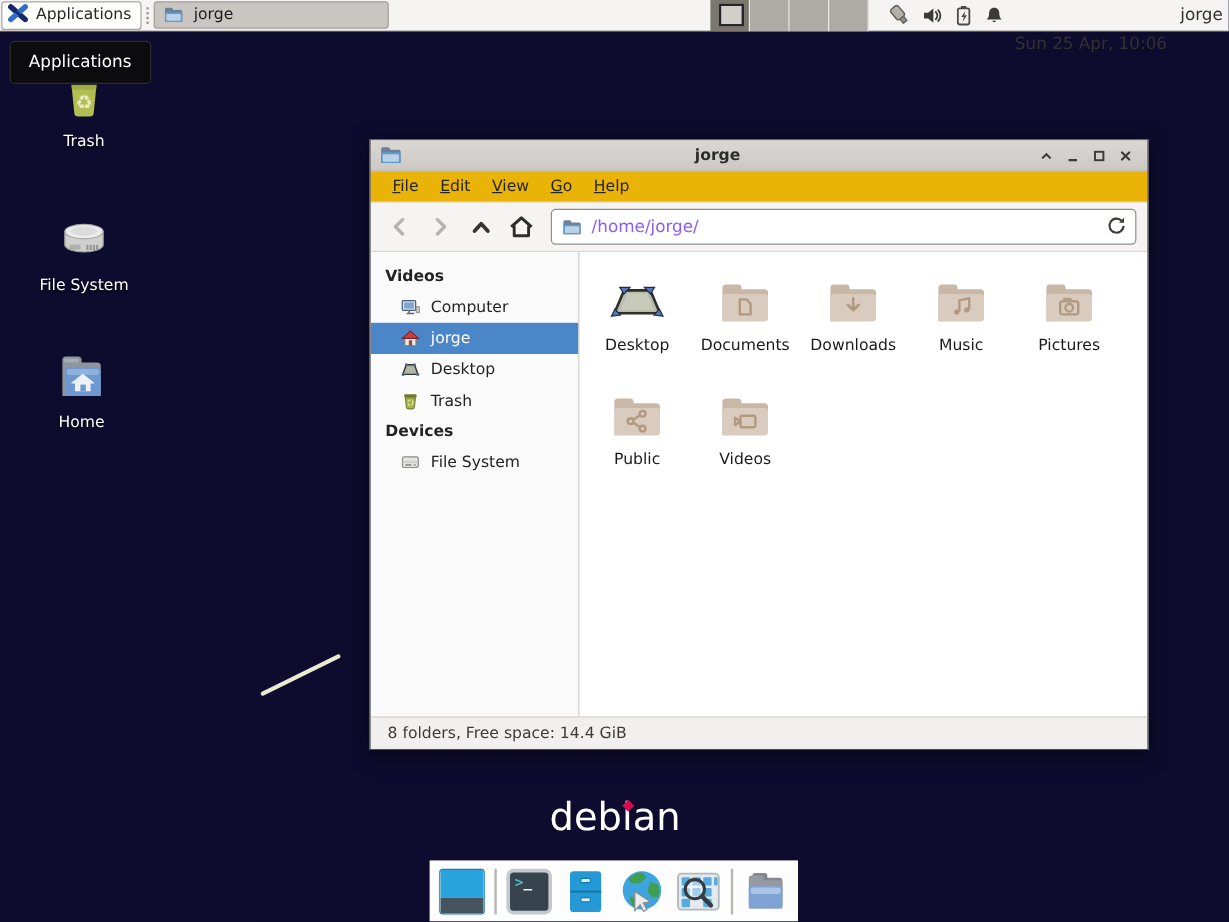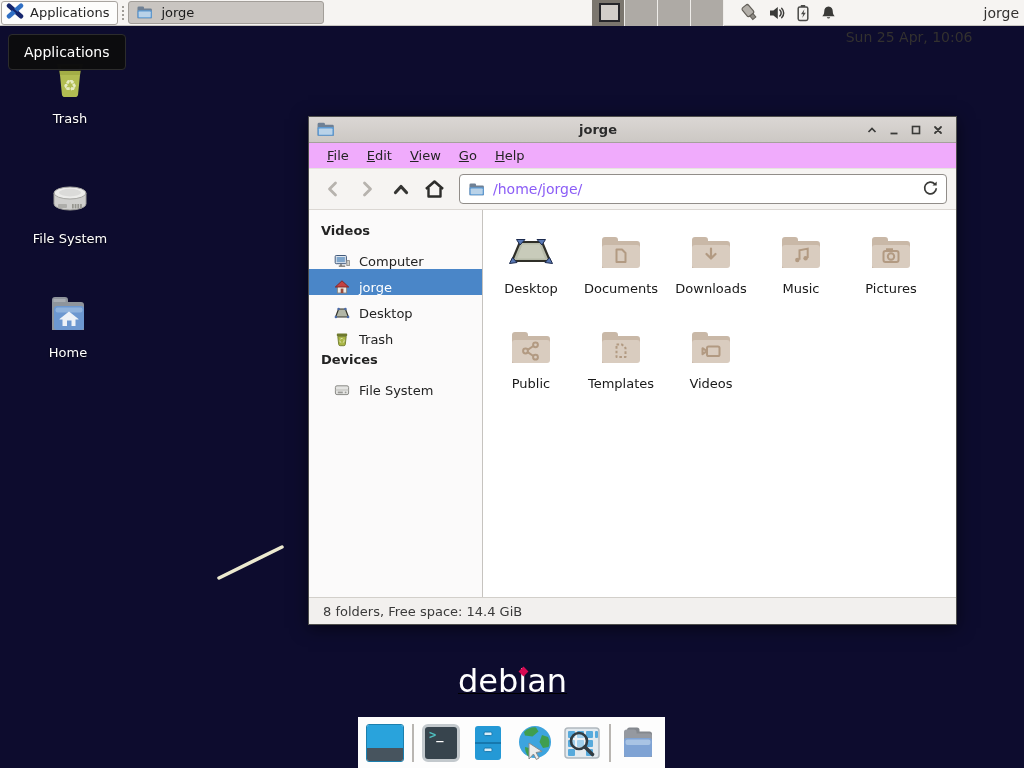--- a/index.html
+++ b/index.html
@@ -65,55 +65,55 @@
     box-shadow:0 3px 16px rgba(0,0,0,.55);
     display:flex; flex-direction:column;
   }
   .titlebar {
     height:26px; flex:0 0 26px; background:linear-gradient(#dbd7d4,#ccc8c4);
     border-bottom:1px solid #a5a19c; display:flex; align-items:center; padding:0 7px;
   }
   .titlebar .title { flex:1; text-align:center; font-size:13px; font-weight:bold; color:#2b2b2b; }
   .win-ctrl { width:22px; height:20px; display:flex; align-items:center; justify-content:center; }
   .menubar {
-    height:26px; flex:0 0 26px; background:#f0abfc; display:flex; align-items:center;
+    height:26px; flex:0 0 26px; background:#eab308; display:flex; align-items:center;
     padding-left:9px; border-bottom:1px solid #e6e3df;
   }
   .menu-item { display:inline-block; font-size:13px; color:#242424; padding:4px 9px; }
   .menu-item::first-letter { text-decoration:underline; }
   .toolbar {
     height:41px; flex:0 0 41px; background:#f6f4f2; border-bottom:1px solid #dbd7d3;
     display:flex; align-items:center; padding:0 9px; gap:5px;
   }
   .tb-btn { width:29px; height:29px; display:flex; align-items:center; justify-content:center; }
   .pathbar {
     flex:1; height:30px; background:#fff; border:1px solid #918d89; border-radius:4px;
     display:flex; align-items:center; padding:0 8px; gap:8px; margin-left:5px;
   }
   .path-text { flex:1; font-size:14px; color:#8b5cf6; }
   .win-body { flex:1; display:flex; min-height:0; }
   .sidebar {
     width:174px; flex:0 0 174px; background:#fbfafa; border-right:1px solid #c6c3bf;
     padding-top:8px; overflow:hidden;
   }
   .side-header { font-size:13px; font-weight:bold; color:#232323; padding:5px 0 5px 12px; }
-  .side-item { height:26px; display:flex; align-items:flex-end; gap:9px; padding-left:25px; font-size:13px; color:#232323; }
+  .side-item { height:26px; display:flex; align-items:center; gap:9px; padding-left:25px; font-size:13px; color:#232323; }
   .side-item svg { flex:0 0 16px; }
   .side-item.selected { background:#4a86c8; color:#fff; }
   .main { flex:1; background:#fff; padding:18px 0 0 3px; }
   .fgrid { display:grid; grid-template-columns:repeat(5,90px); grid-auto-rows:95px; }
   .fcell { display:flex; flex-direction:column; align-items:center; }
   .fcell .flabel { margin-top:5px; font-size:13px; color:#191919; }
   .statusbar {
     height:27px; flex:0 0 27px; background:#f2f0ee; border-top:1px solid #d2cfca;
     display:flex; align-items:center; padding-left:14px; font-size:13px; color:#3a3a3a;
   }
 
   
-  .debian { position:absolute; left:458px; top:662px; z-index:3;text-decoration:underline; }
+  .debian { position:absolute; left:458px; top:662px; z-index:3; }
   .debian .word { font-size:32px; color:#fff; letter-spacing:0; position:relative; }
   .debian .dot {
     position:absolute; width:7px; height:7px; background:#d70a53;
     transform:rotate(45deg); left:62px; top:6px;
   }
 
   
   .dock {
     position:absolute; left:358px; top:717px; width:307px; height:51px;
     background:#fdfdfd; display:flex; align-items:center; padding:0 7px; gap:7px; z-index:10;
@@ -452,27 +452,20 @@
             <g stroke="#b29a82" stroke-width="2" fill="none">
               <circle cx="18.5" cy="28" r="2.4"></circle>
                 <circle cx="28.5" cy="21.8" r="2.4"></circle>
                 <circle cx="28.5" cy="34.2" r="2.4"></circle>
               <path d="M20.7 26.8 L26.3 23 M20.7 29.2 L26.3 33"></path>
             </g>
           </svg>
           <span class="flabel">Public</span>
         </div>
 
-        <div class="fcell">
-          <svg width="48" height="48" viewBox="0 0 48 48">
-            <use href="#sym-folder"></use>
-            <path d="M19.5 21.5 h5.5 l3.5 3.5 v9 h-9 z" fill="none" stroke="#b29a82" stroke-width="2" stroke-linejoin="round" stroke-dasharray="2.6 2"></path>
-          </svg>
-          <span class="flabel">Templates</span>
-        </div>
 
         <div class="fcell">
           <svg width="48" height="48" viewBox="0 0 48 48">
             <use href="#sym-folder"></use>
             <g stroke="#b29a82" stroke-width="2" fill="none" stroke-linejoin="round">
               <rect x="20" y="23.5" width="12.5" height="9.5" rx="1.6"></rect>
               <path d="M20 28.2 L15.5 25.2 v6 z"></path>
             </g>
           </svg>
           <span class="flabel">Videos</span>

